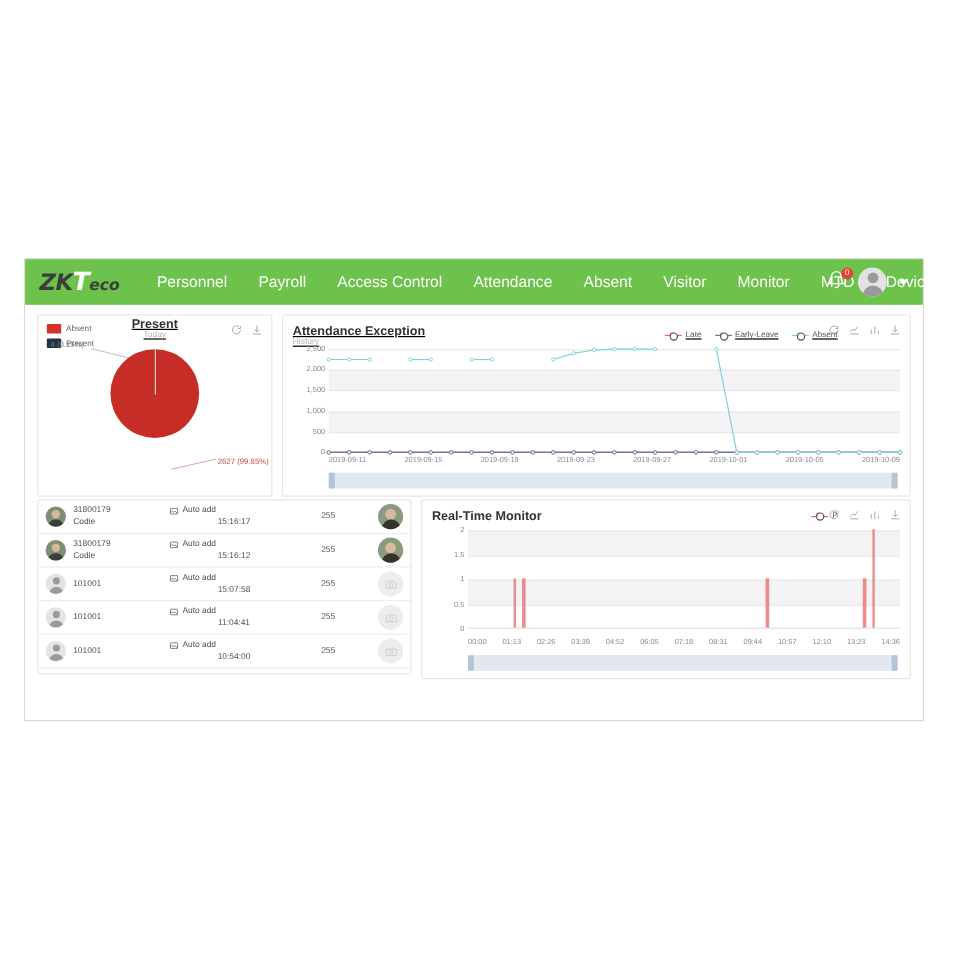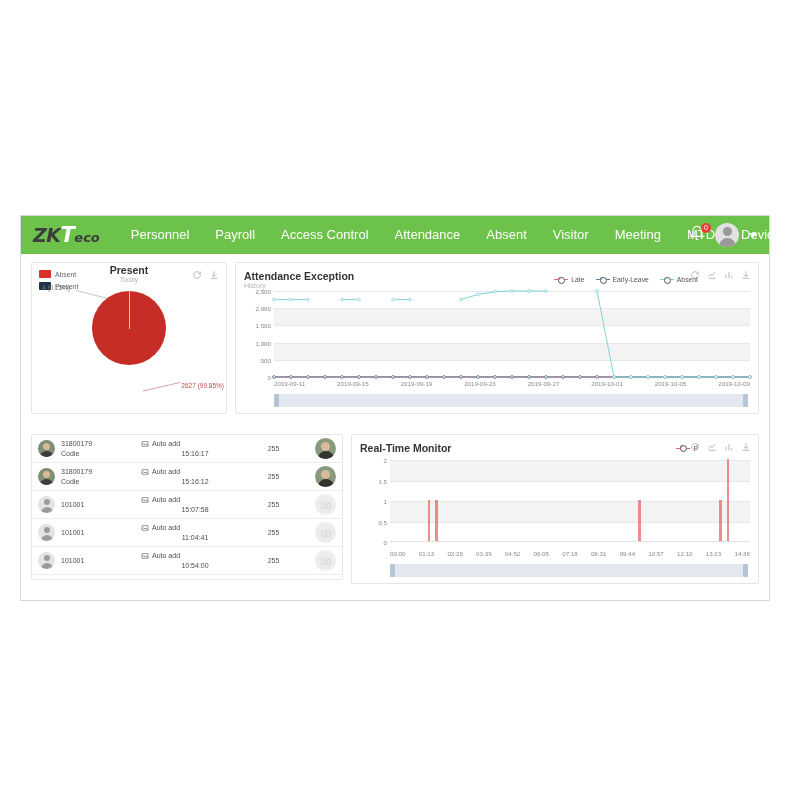--- a/index.html
+++ b/index.html
@@ -89,21 +89,21 @@
     cursor: pointer;
   }
 
   
   .page-body {
     background: #ffffff;
     padding: 8px 10px 0 10px;
     height: calc(100% - 38px);
   }
   .row { display: flex; gap: 8px; }
-  .row.top { margin-bottom: 20px; }
+  .row.top { margin-bottom: 2px; text-decoration: underline; }
 
   .card {
     background: #ffffff;
     border: 1px solid #e6e6e6;
     border-radius: 2px;
     position: relative;
   }
 
   .card-head {
     display: flex;
@@ -300,21 +300,21 @@
   <div class="navbar">
     <div class="logo"><span>ZK</span><span class="t">T</span><span class="eco">eco</span></div>
 
     <div class="nav-items">
       <div class="nav-item">Personnel</div>
       <div class="nav-item">Payroll</div>
       <div class="nav-item">Access Control</div>
       <div class="nav-item">Attendance</div>
       <div class="nav-item">Absent</div>
       <div class="nav-item">Visitor</div>
-      <div class="nav-item">Meeting</div>
+      <div class="nav-item">Monitor</div>
       <div class="nav-item">MTD</div>
       <div class="nav-item">Device</div>
     </div>
 
     <div class="nav-right">
       <div class="bell-wrap">
         <svg width="16" height="16" viewBox="0 0 24 24" fill="none" stroke="#ffffff" stroke-width="1.8">
           <path d="M18 8a6 6 0 1 0-12 0c0 7-3 9-3 9h18s-3-2-3-9"></path>
           <path d="M13.7 21a2 2 0 0 1-3.4 0"></path>
         </svg>

